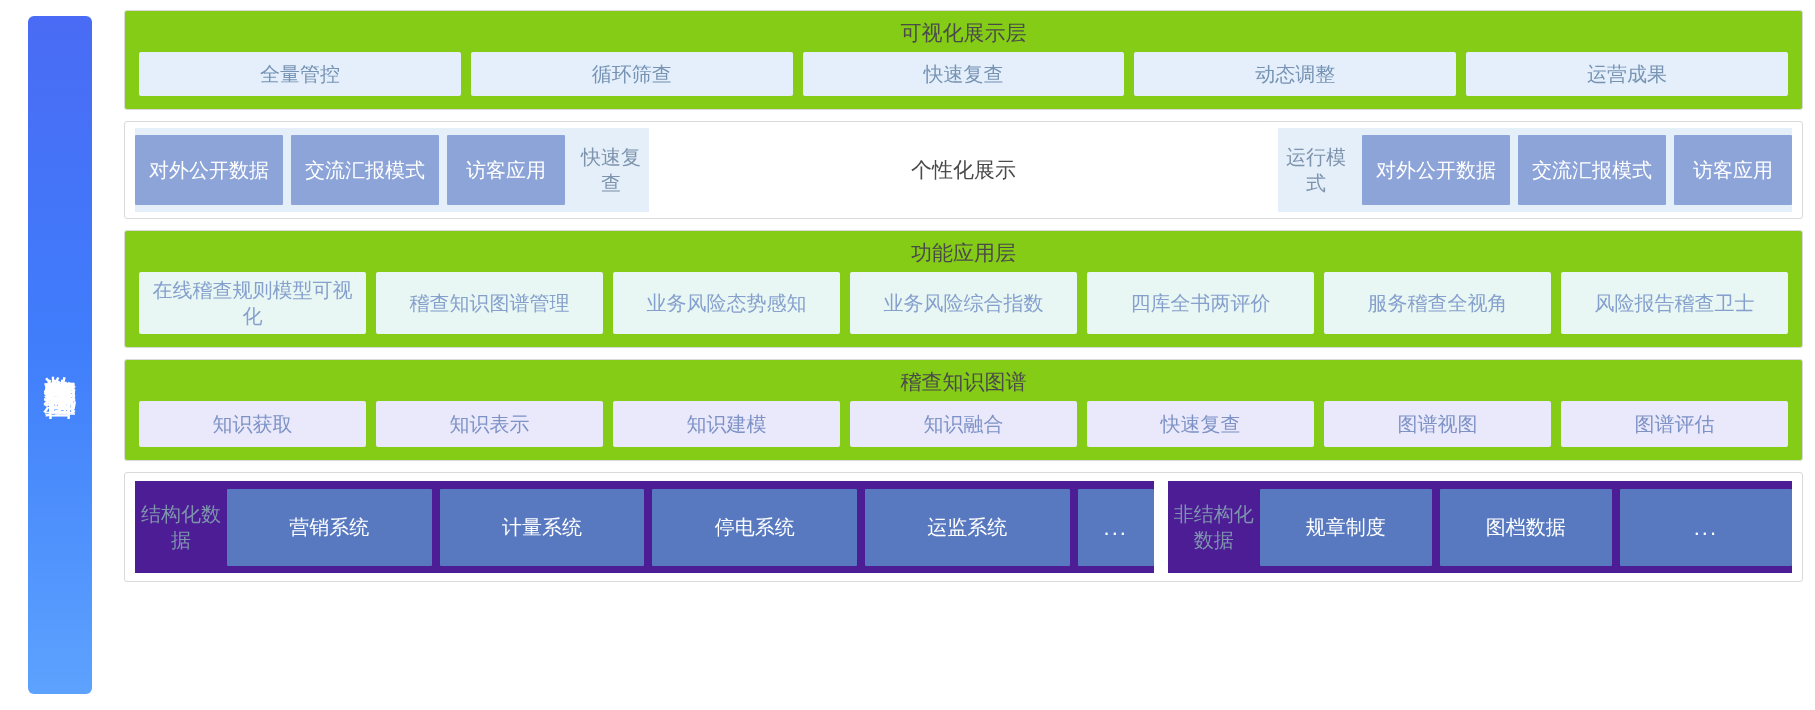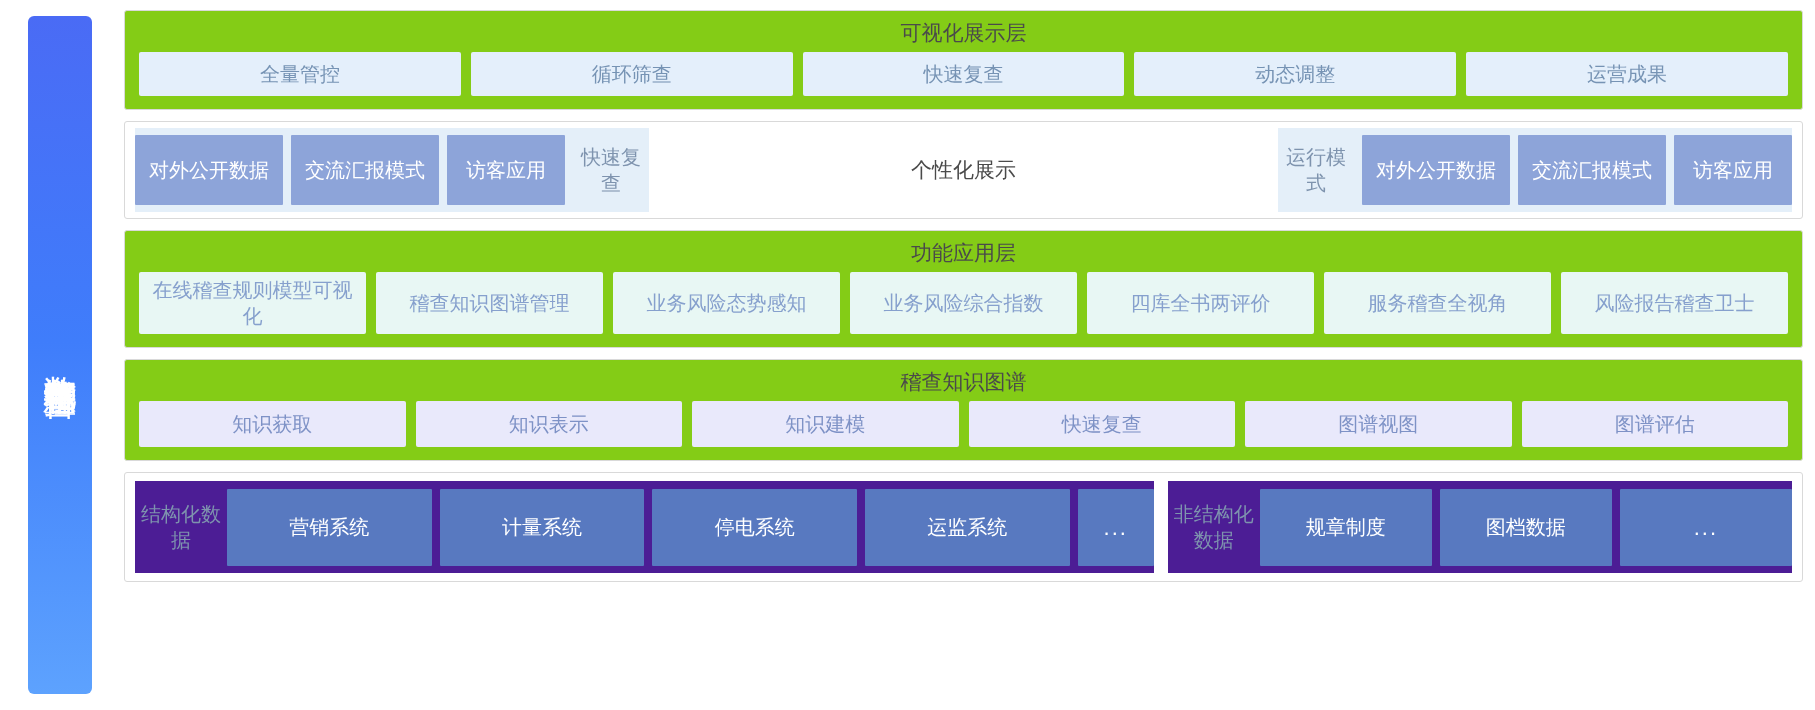--- a/index.html
+++ b/index.html
@@ -246,20 +246,21 @@
         <div class="chip">风险报告稽查卫士</div>
       </div>
     </div>
 
     <div class="layer layer-kg">
       <div class="layer-title">稽查知识图谱</div>
       <div class="chips">
         <div class="chip">知识获取</div>
         <div class="chip">知识表示</div>
         <div class="chip">知识建模</div>
+        <div class="chip">知识融合</div>
         <div class="chip">快速复查</div>
         <div class="chip">图谱视图</div>
         <div class="chip">图谱评估</div>
       </div>
     </div>
 
     <div class="layer-data">
       <div class="data-group data-group-struct">
         <div class="data-label">结构化数据</div>
         <div class="data-items">

